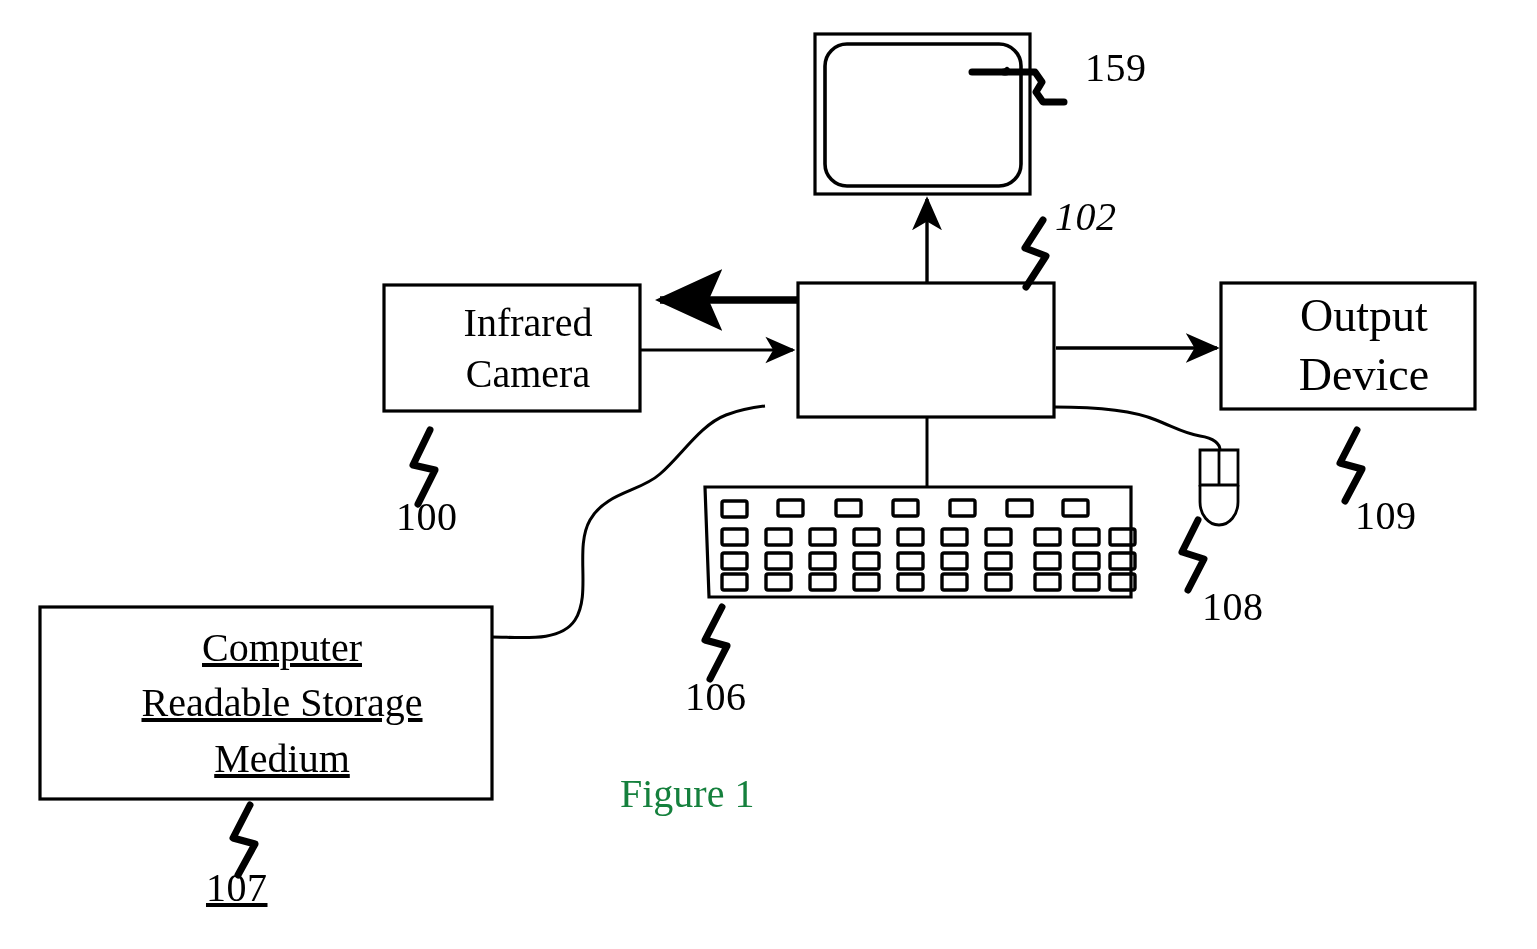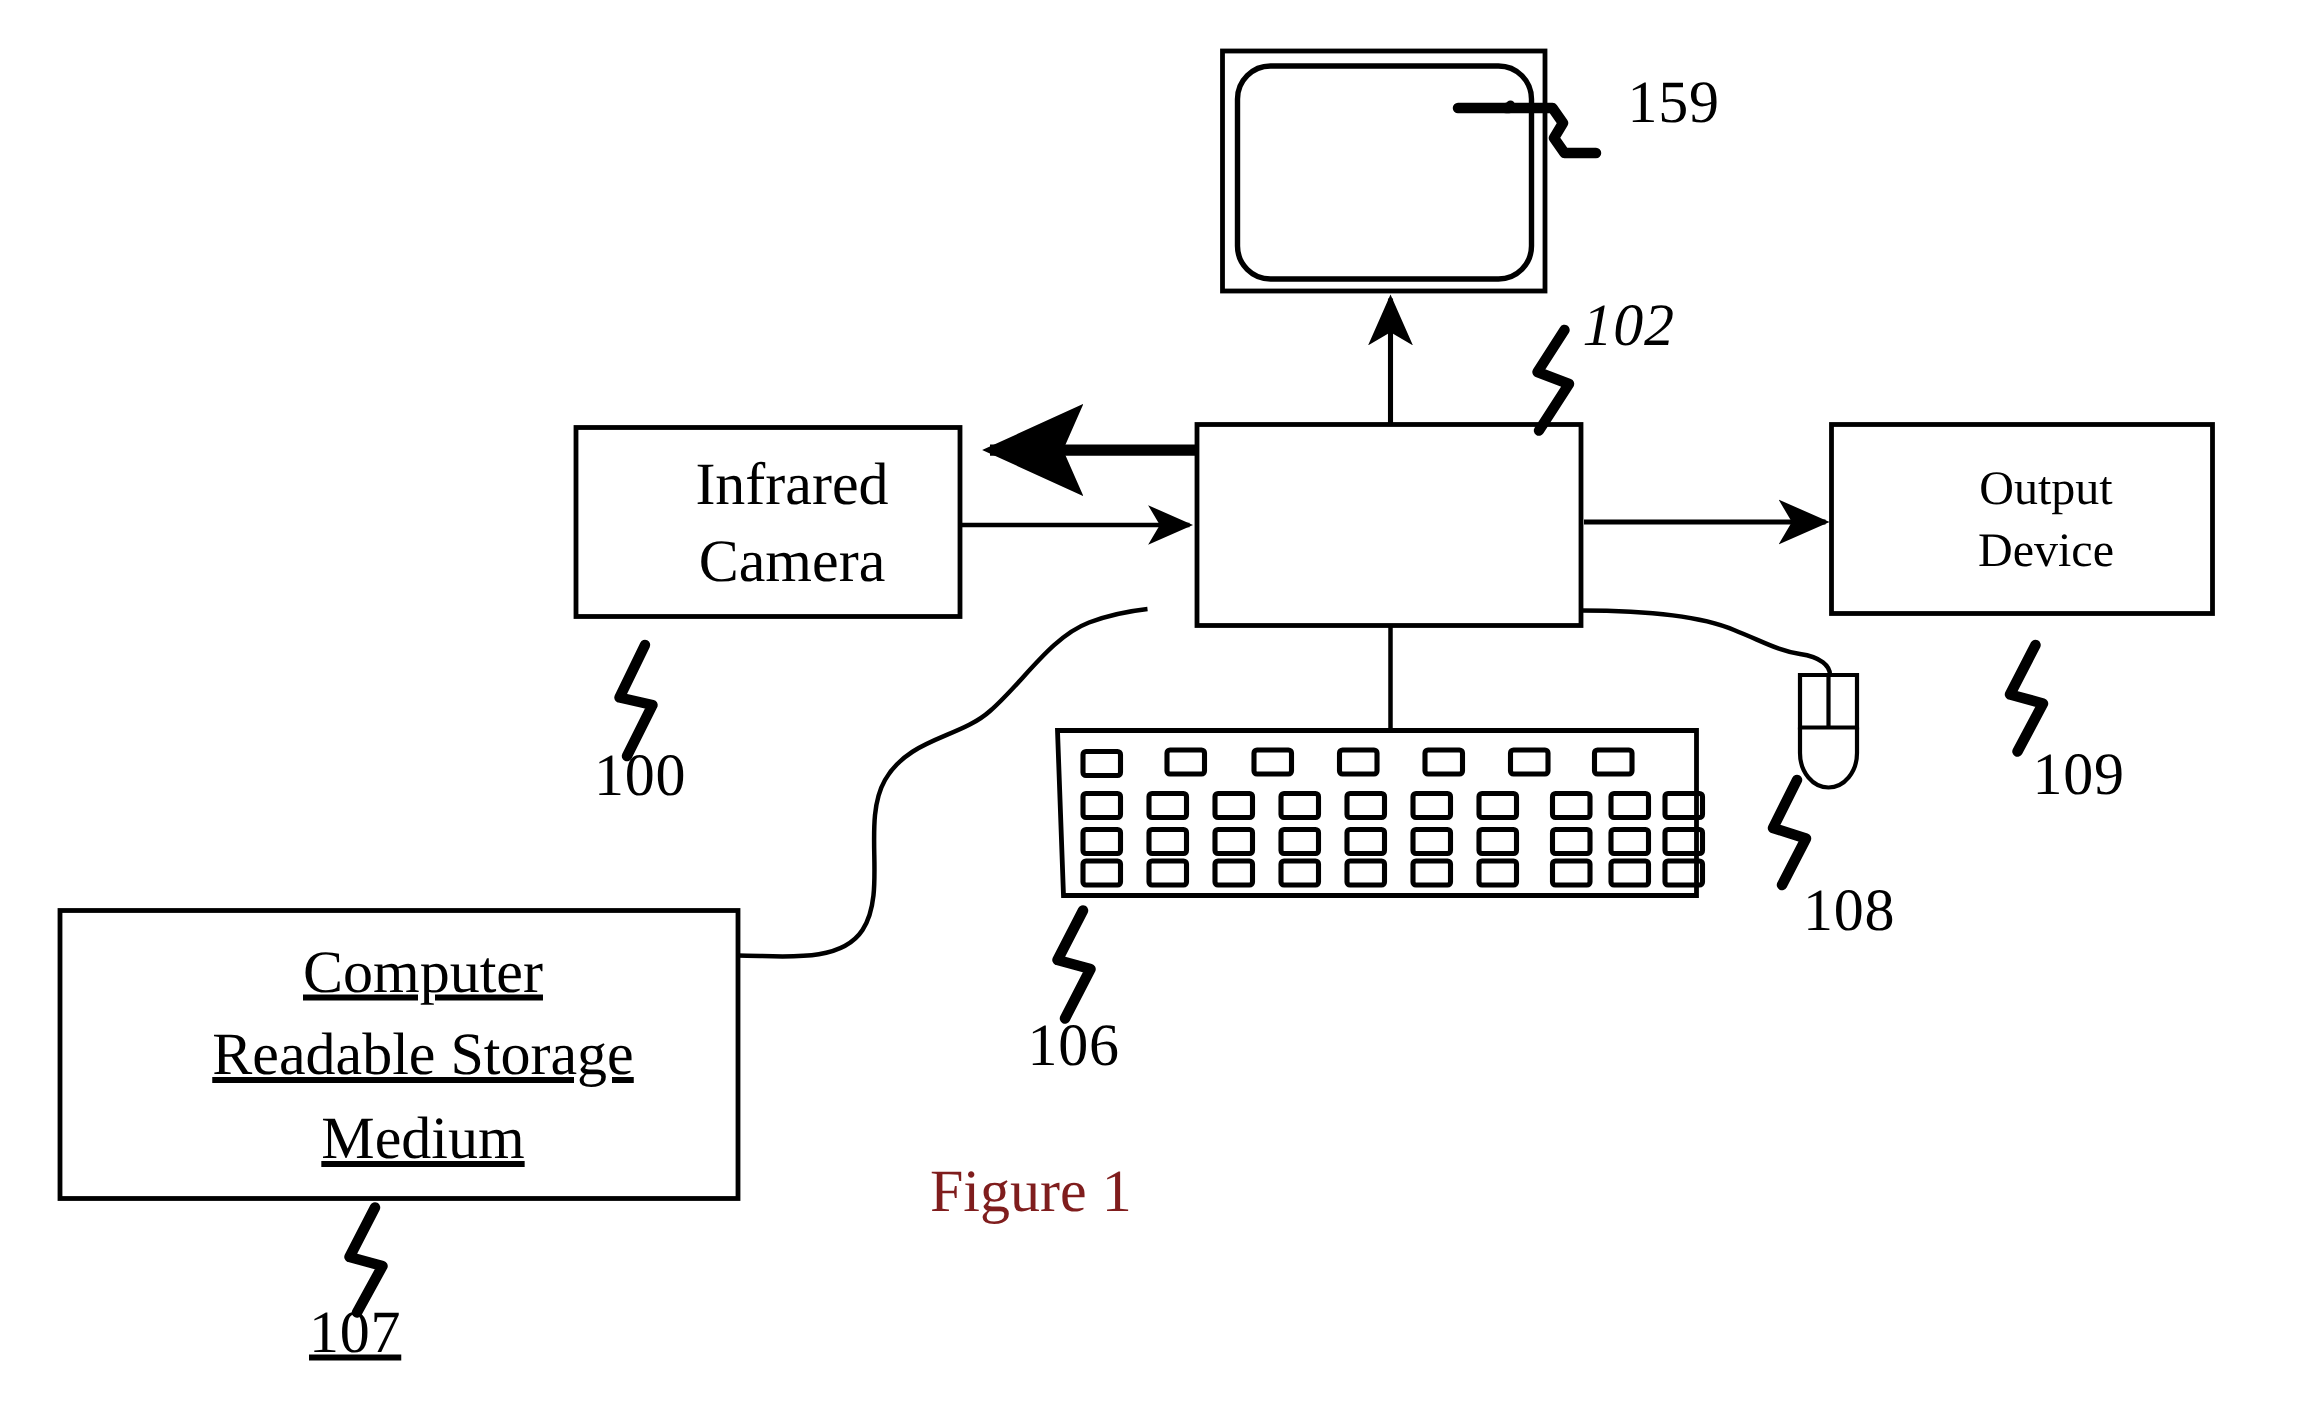--- a/index.html
+++ b/index.html
@@ -43,33 +43,33 @@
     position: absolute;
     font-family: "Liberation Serif", "DejaVu Serif", serif;
     font-size: 40px;
     color: #000;
     letter-spacing: 0.5px;
   }
   .fig-caption {
     position: absolute;
     font-family: "Liberation Serif", "DejaVu Serif", serif;
     font-size: 40px;
-    color: #7f1d1d;
+    color: #15803d;
   }
   .lbl-infrared {
     left: 384px; top: 285px; width: 256px; height: 126px;
     font-size: 40px; line-height: 1.28;
   }
   .lbl-processor {
     left: 798px; top: 283px; width: 256px; height: 134px;
     font-size: 40px; line-height: 1.28;
   }
   .lbl-output {
     left: 1221px; top: 283px; width: 254px; height: 126px;
-    font-size: 32px; line-height: 1.28;
+    font-size: 46px; line-height: 1.28;
   }
   .lbl-storage {
     left: 40px; top: 607px; width: 452px; height: 192px;
     font-size: 40px; line-height: 1.38; text-decoration: underline;
   }
 </style>
 </head>
 <body>
 
 <div id="figure-root">

